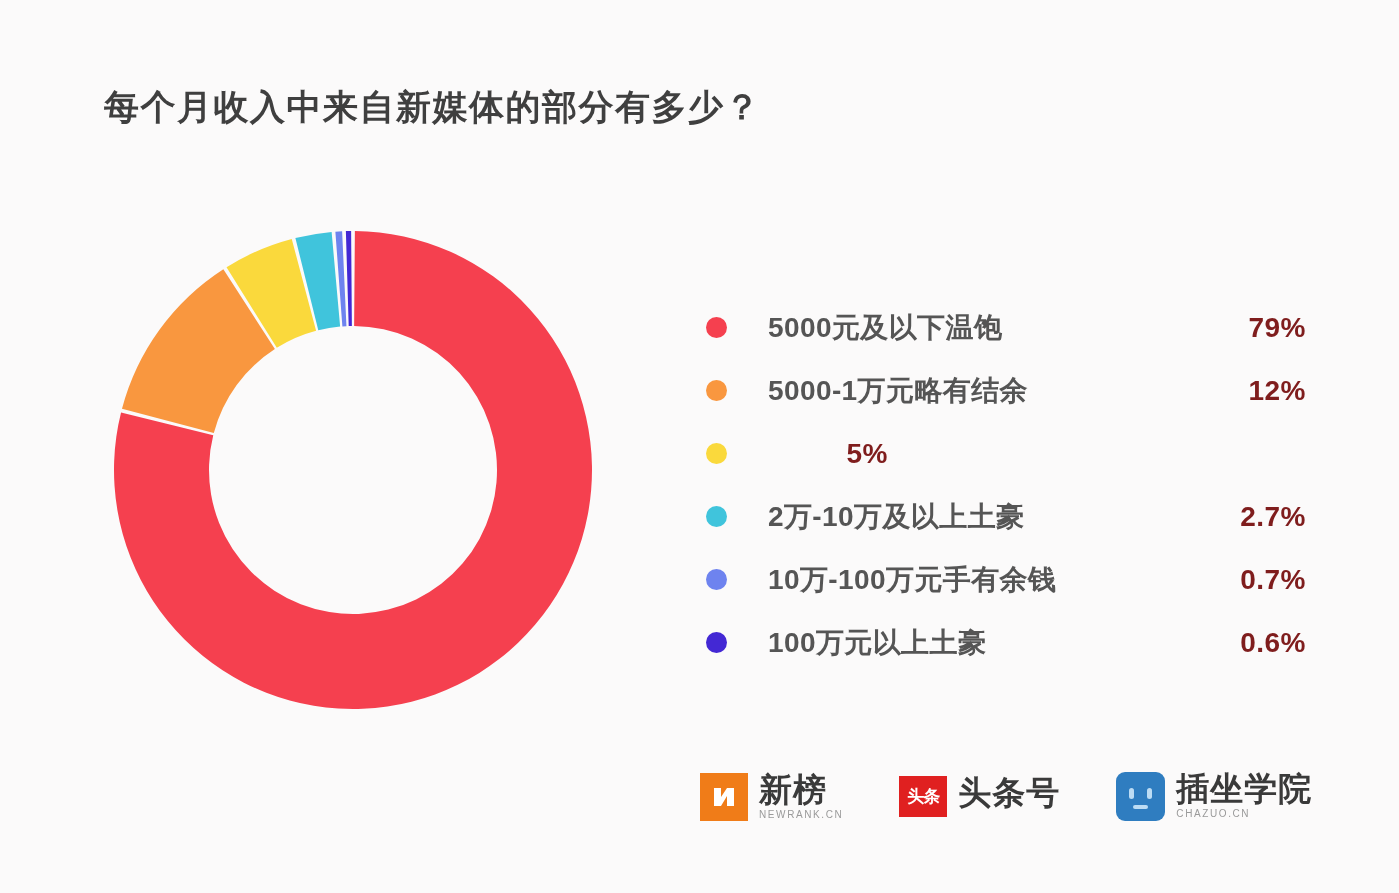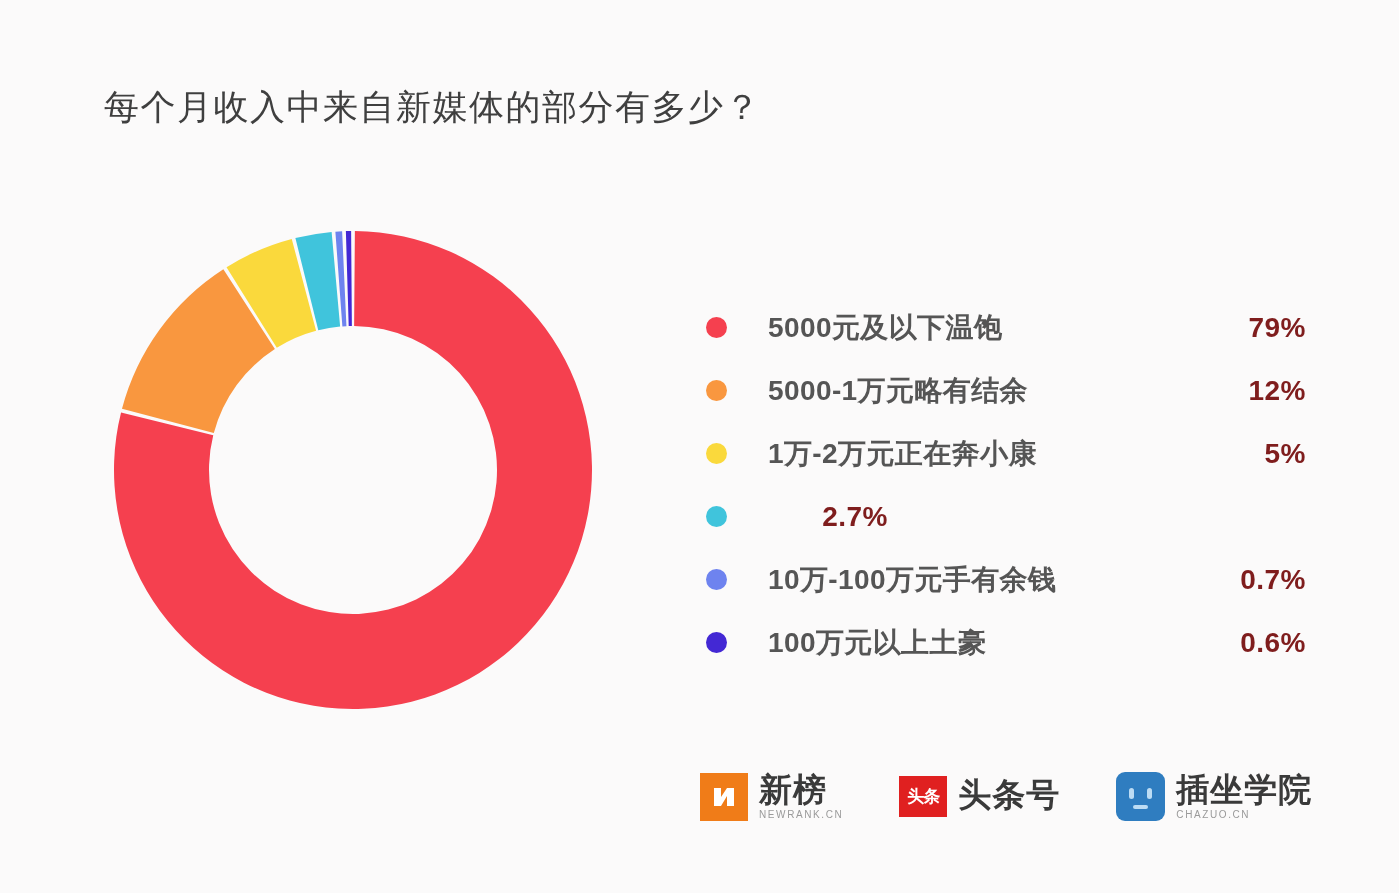--- a/index.html
+++ b/index.html
@@ -16,21 +16,21 @@
     position: relative;
     color: #4a4a4a;
   }
 
   
   #chart-title {
     position: absolute;
     left: 104px;
     top: 84px;
     font-size: 35px;
-    font-weight: normal;
+    font-weight: bold;
     letter-spacing: 1.5px;
     color: #3f3f3f;
     white-space: nowrap;
   }
 
   
   #donut-wrap {
     position: absolute;
     left: 113px;
     top: 230px;
@@ -82,21 +82,21 @@
   
   #footer-logos {
     position: absolute;
     left: 700px;
     top: 772px;
     display: flex;
     align-items: center;
   }
   .logo {
     display: flex;
-    align-items: center;
+    align-items: flex-start;
     margin-right: 56px;
   }
   .logo:last-child { margin-right: 12px; }
 
   .logo-mark {
     position: relative;
     flex: 0 0 auto;
     margin-right: 11px;
   }
   .mark-newrank {
@@ -193,26 +193,26 @@
   </div>
 
   <div class="legend-row">
     <span class="legend-dot" style="background: rgb(249, 151, 63);"></span>
     <span class="legend-label">5000-1万元略有结余</span>
     <span class="legend-value">12%</span>
   </div>
 
   <div class="legend-row">
     <span class="legend-dot" style="background: rgb(250, 217, 60);"></span>
-    <span class="legend-label">1万-2万元正在奔小康</span>
     <span class="legend-value">5%</span>
   </div>
 
   <div class="legend-row">
     <span class="legend-dot" style="background: rgb(64, 196, 220);"></span>
+    <span class="legend-label">2万-10万及以上土豪</span>
     <span class="legend-value">2.7%</span>
   </div>
 
   <div class="legend-row">
     <span class="legend-dot" style="background: rgb(110, 131, 239);"></span>
     <span class="legend-label">10万-100万元手有余钱</span>
     <span class="legend-value">0.7%</span>
   </div>
 
   <div class="legend-row">

